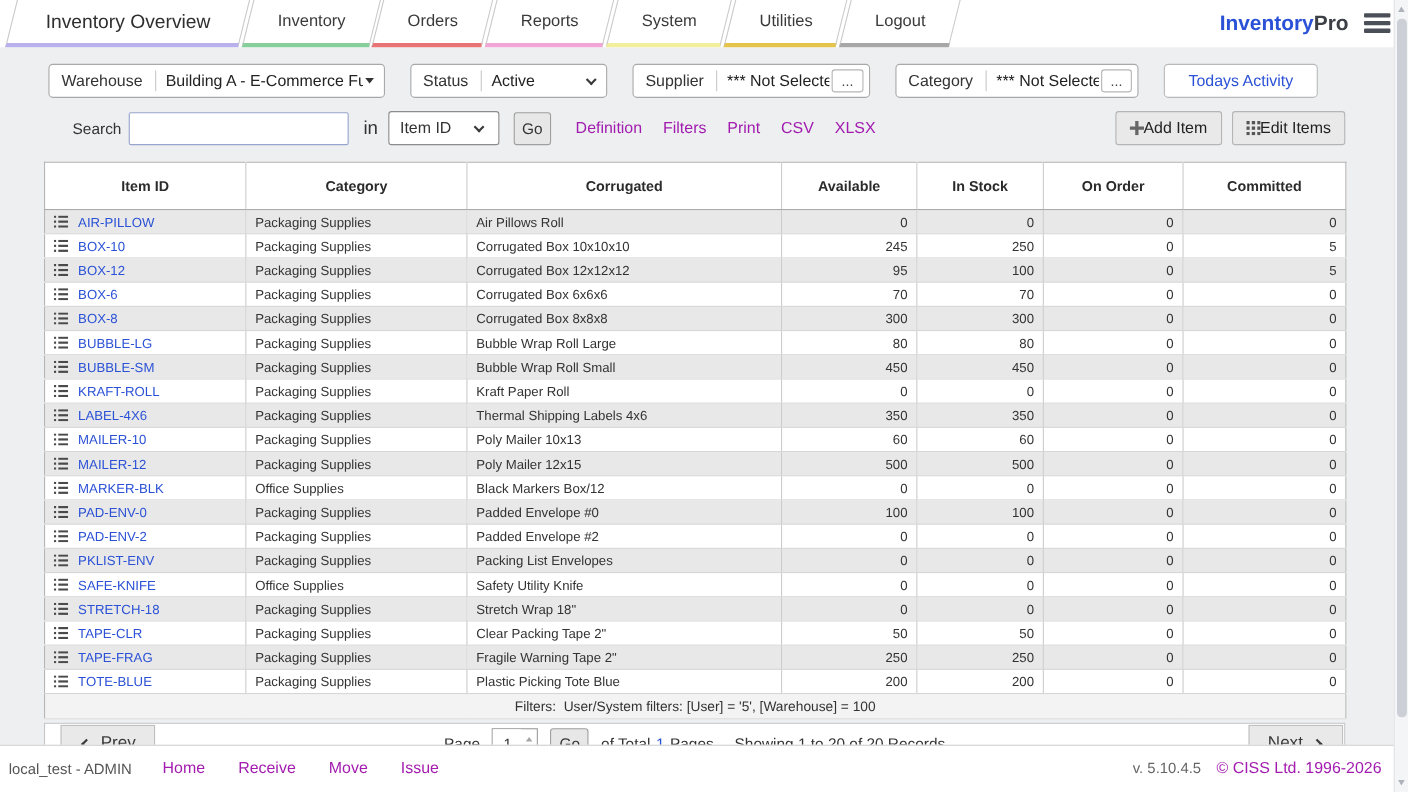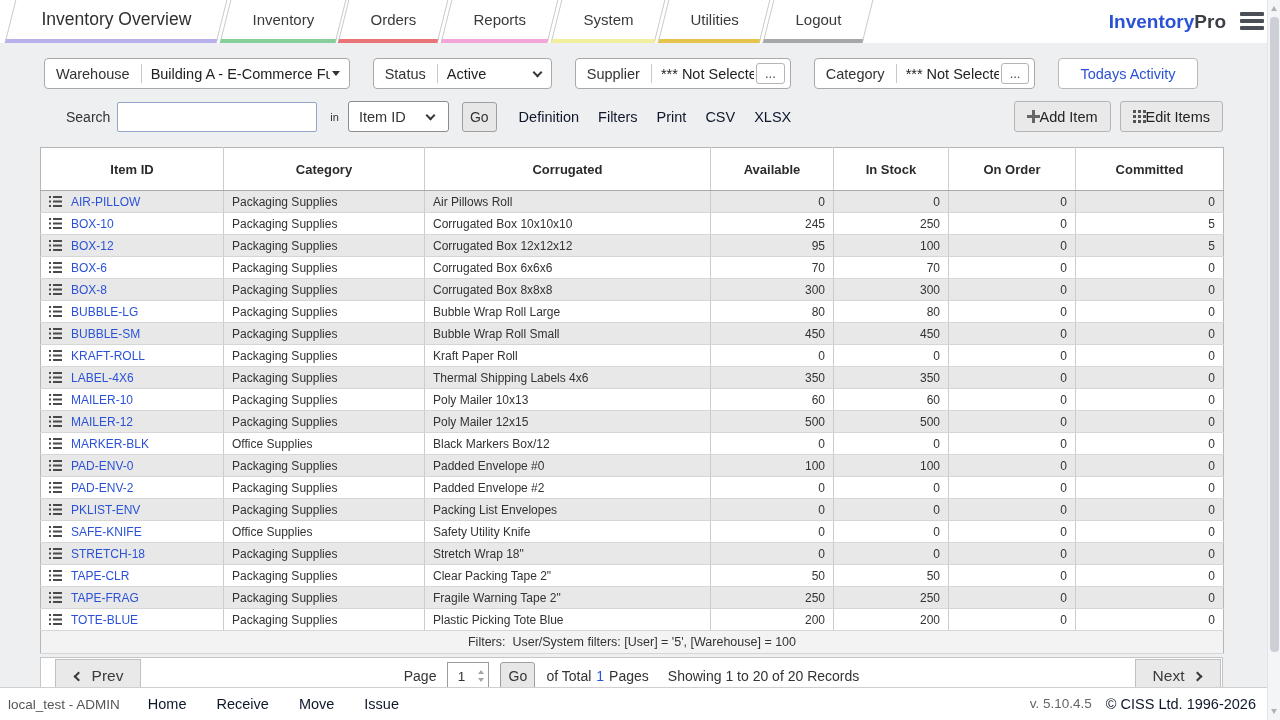--- a/index.html
+++ b/index.html
@@ -45,29 +45,29 @@
   .sup-value,.cat-value { width:102px; }
   .btn-activity { height:31px; background:#fff; border:1px solid #b9b9b9; border-radius:4px;
                   color:#2b52d6; font-size:14.5px; padding:0 21px; cursor:pointer;
                   font-family:inherit; }
 
   
   .search-row { display:flex; align-items:center; margin:12px 57px 0 66px; }
   .search-label { font-size:14px; color:#333; margin-right:7px; }
   .search-input { width:200px; height:30px; border:1px solid #97a4cc; border-radius:2px;
                   background:#fff; font-size:14px; padding:0 7px; font-family:inherit; }
-  .in-label { font-size:11px; margin:0 9px 0 13px; }
+  .in-label { font-size:17px; margin:0 9px 0 13px; }
   .field-select { display:inline-flex; align-items:center; justify-content:space-between;
                   width:101px; height:31px; border:1px solid #8c8c8c; border-radius:3px;
                   background:#fff; font-size:14.5px; padding:0 4px 0 10px; cursor:pointer; }
   .btn-go { height:30px; min-width:33px; background:#e7e7e7; border:1px solid #9f9f9f;
             border-radius:3px; font-size:14px; color:#333; margin-left:13px; cursor:pointer;
             font-family:inherit; padding:0 7px; }
   .quick-links { display:flex; gap:19px; margin-left:22px; }
-  .quick-links a, a.lnk { color:#0f172a; text-decoration:none; font-size:14.5px; cursor:pointer; }
+  .quick-links a, a.lnk { color:#a21caf; text-decoration:none; font-size:14.5px; cursor:pointer; }
   .search-spacer { flex:1; }
   .btn-tool { display:inline-flex; align-items:center; gap:0; height:31px; background:#e9e9e9;
               border:1px solid #b5b5b5; border-radius:3px; font-size:14.5px; color:#222;
               padding:0 12px; cursor:pointer; font-family:inherit; }
   .btn-tool + .btn-tool { margin-left:9px; }
 
   
   .grid-wrap { margin:15px 0 0 40px; width:1183px; }
   table.grid { width:1183px; border-collapse:collapse; table-layout:fixed; background:#fff;
                border:1px solid #b5b5b5; }
@@ -108,21 +108,21 @@
            border-bottom:4px solid #a5a5a5; }
   .sp-dn { width:0; height:0; border-left:3.5px solid transparent; border-right:3.5px solid transparent;
            border-top:4px solid #a5a5a5; }
   .pg-go { height:29px; min-width:35px; background:#e7e7e7; border:1px solid #9f9f9f;
            border-radius:3px; font-size:14px; color:#333; cursor:pointer; font-family:inherit; }
   .blue { color:#2b52d6; }
   .pg-total { display:flex; gap:5px; }
   .pg-showing { margin-left:8px; }
 
   
-  .statusbar { position:absolute; left:0; bottom:0; width:1280px; height:33px; background:#fff;
+  .statusbar { position:absolute; left:0; bottom:0; width:1280px; height:43px; background:#fff;
                border-top:1px solid #cfcfcf; display:flex; align-items:center; font-size:13.5px; }
   .sb-user { color:#555; margin-left:8px; }
   .sb-links { display:flex; gap:30px; margin-left:28px; }
   .sb-right { margin-left:auto; display:flex; gap:14px; margin-right:24px; }
   .sb-version { color:#666; }
 
   
   .scrollbar { position:absolute; right:0; top:0; width:13px; height:720px; background:#f4f5f7;
                border-left:1px solid #e3e4e6; z-index:50; }
   .sc-up { position:absolute; top:6px; left:3px; width:0; height:0; border-left:3.5px solid transparent;

